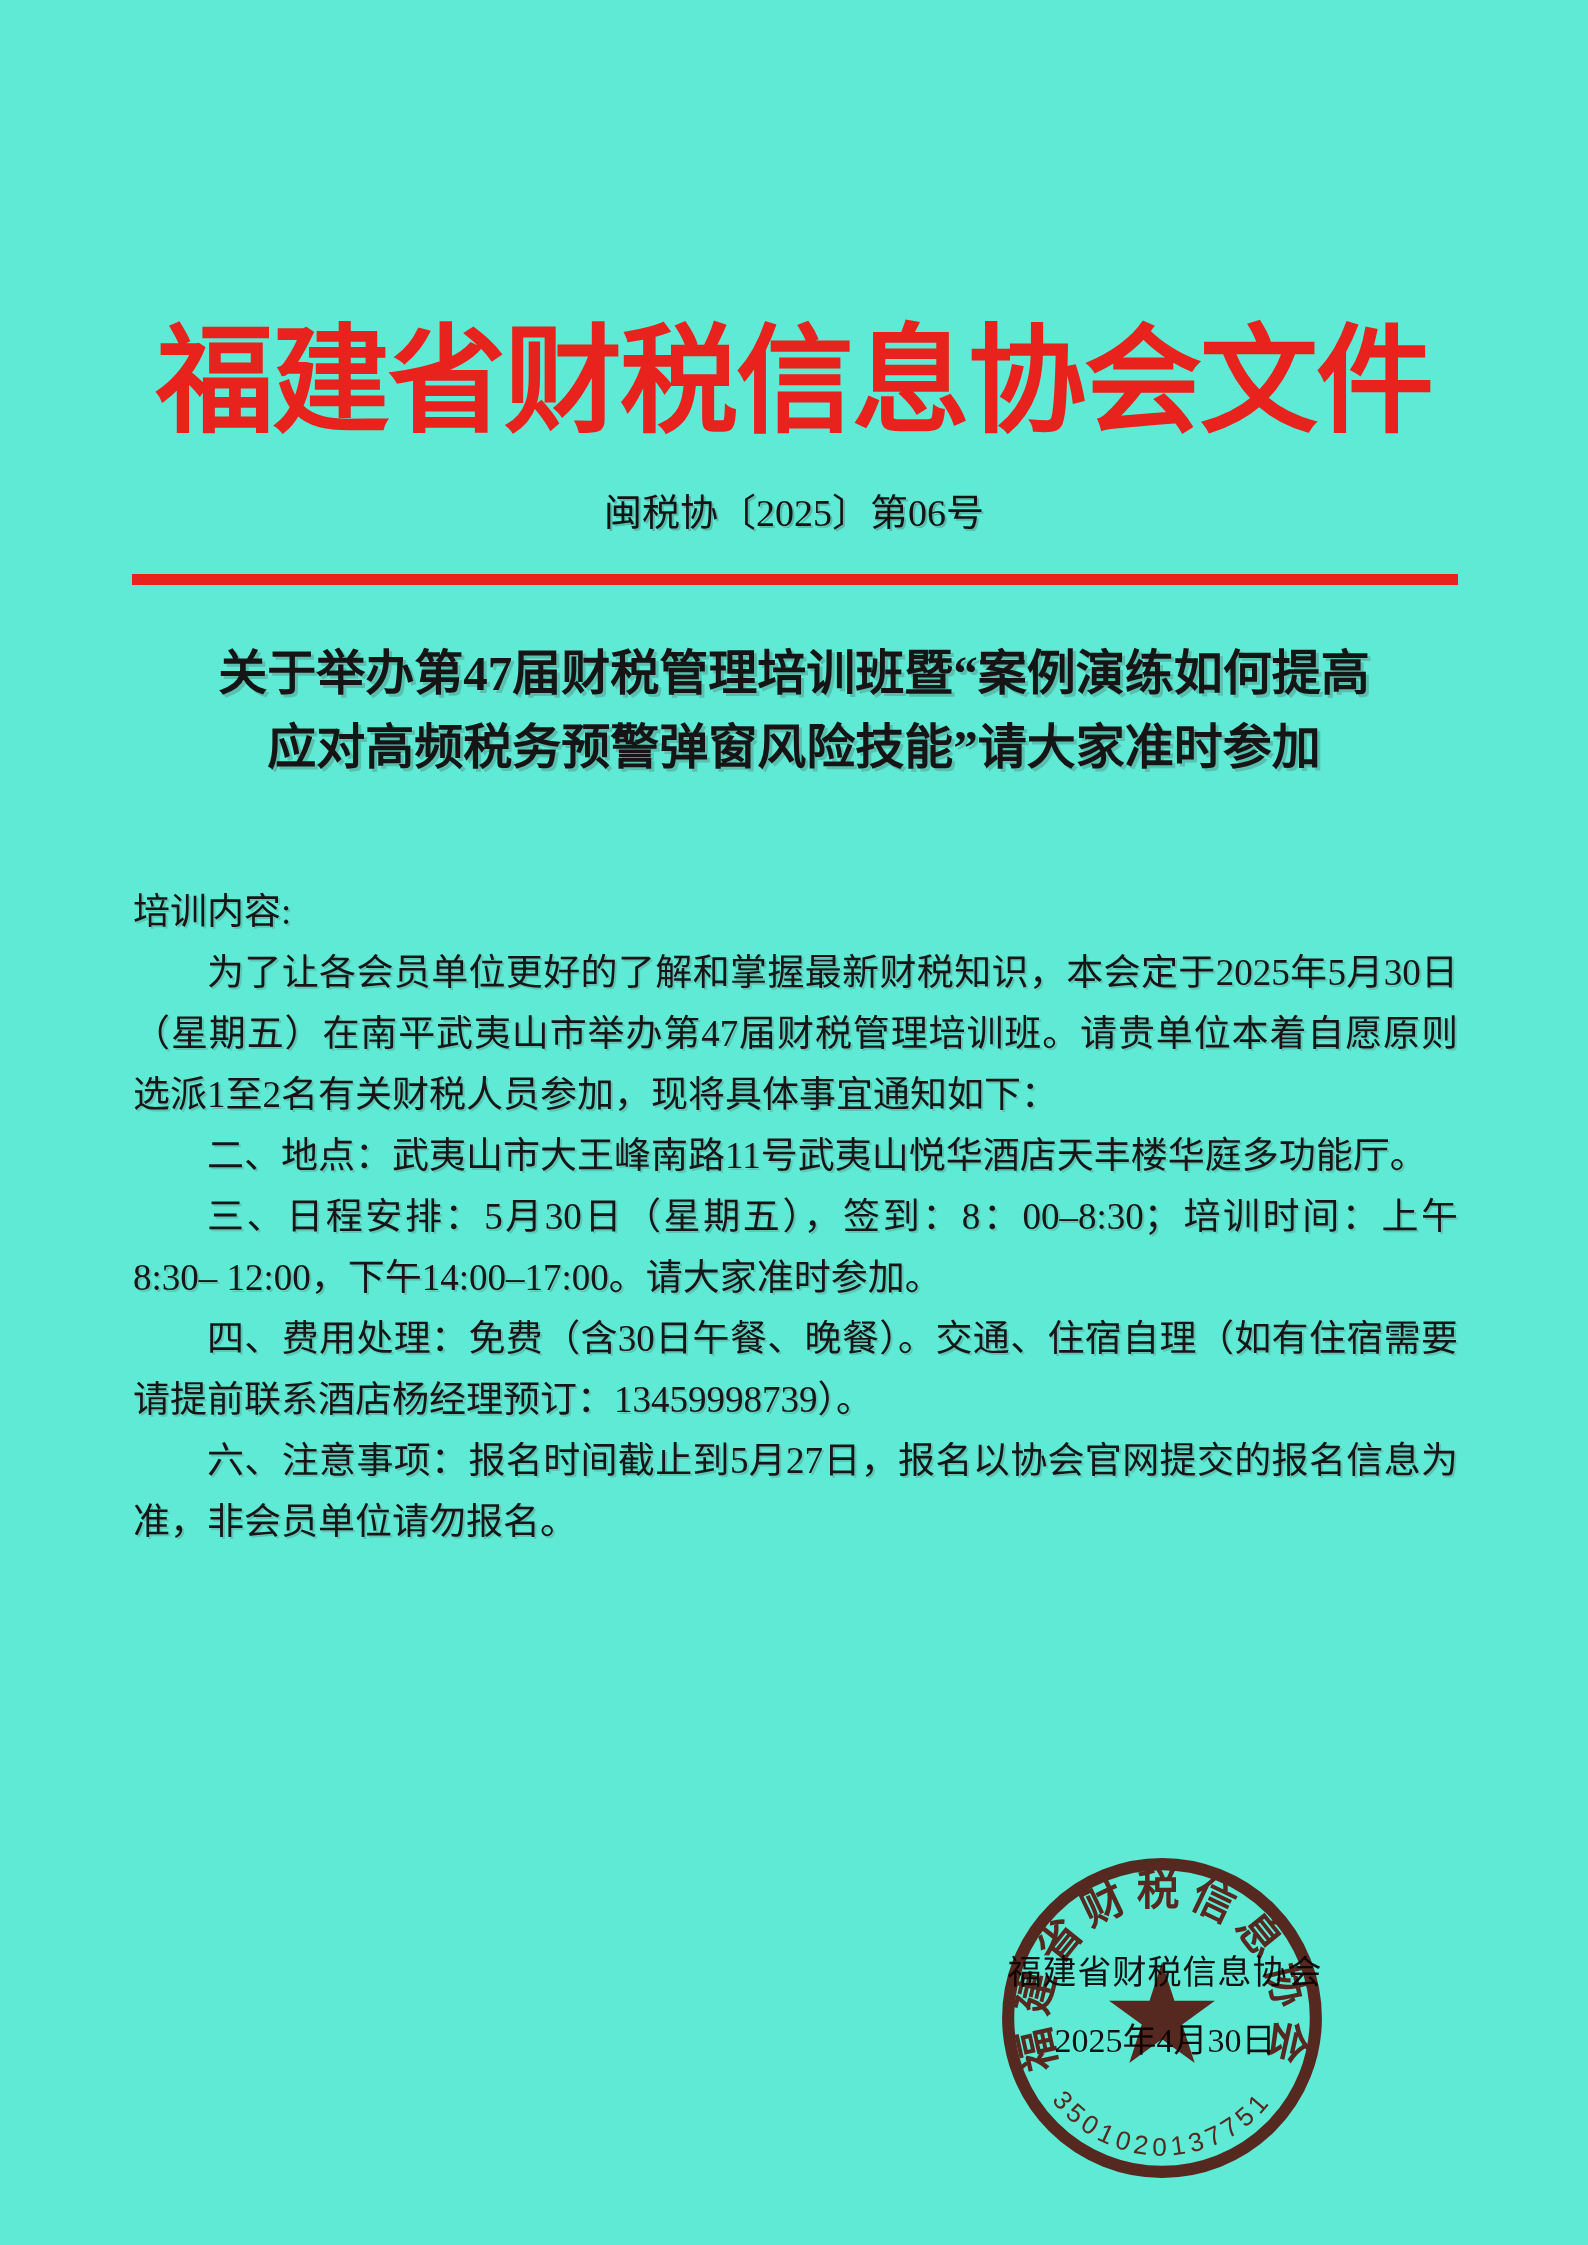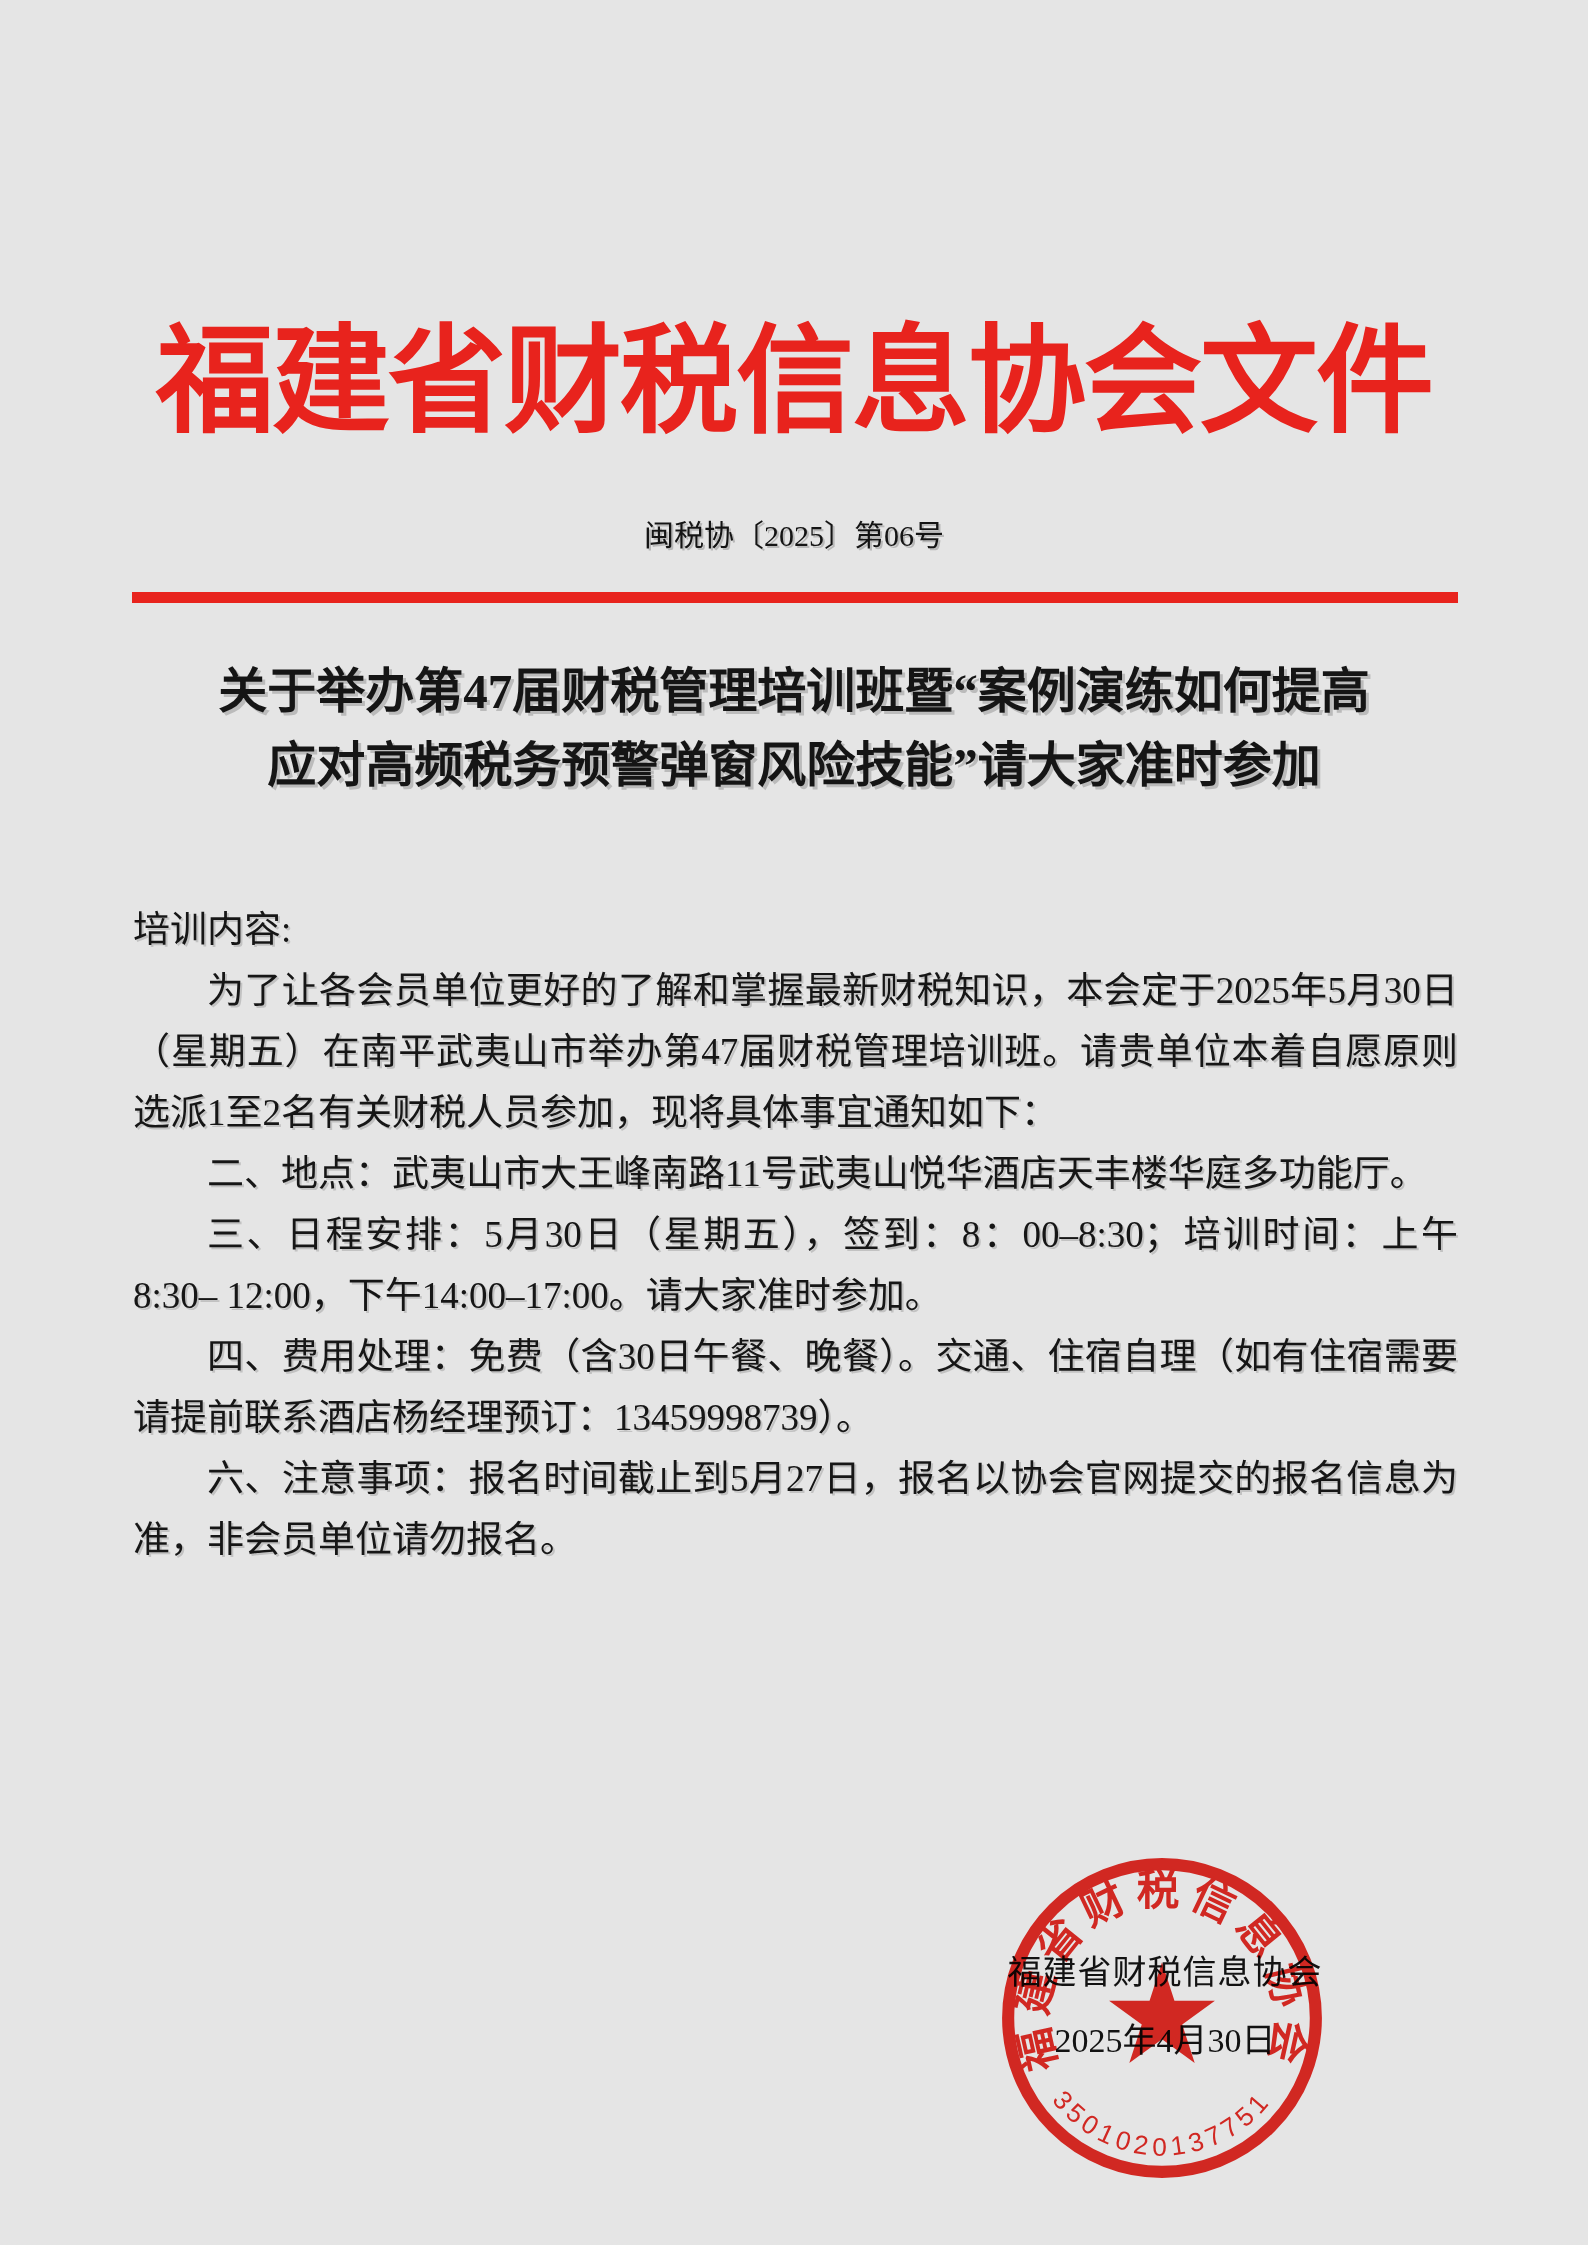--- a/index.html
+++ b/index.html
@@ -10,38 +10,38 @@
   html,body{background:#ffffff;}
   body{
     font-family:"Liberation Serif","DejaVu Serif",serif;
     color:var(--ink);
   }
   .page{
     position:relative;
     width:1588px;
     height:2245px;
     margin:0 auto;
-    background:#e5e5e5;
+    background:#5eead4;
     overflow:hidden;
   }
   
   .letterhead{
     margin-top:318px;
     font-size:118px;
     line-height:1.1;
     font-weight:bold;
     text-align:center;
     color:var(--red);
     letter-spacing:-2px;
     white-space:nowrap;
   }
   
   .doc-number{
-    margin-top:70px;
-    font-size:30px;
+    margin-top:43px;
+    font-size:38px;
     line-height:1.2;
     text-align:center;
     color:#141414;
     text-shadow:2px 2px 0 rgba(80,80,80,0.30);
   }
   
   .red-rule{
     margin:38px 130px 0 132px;
     height:11px;
     border:none;

